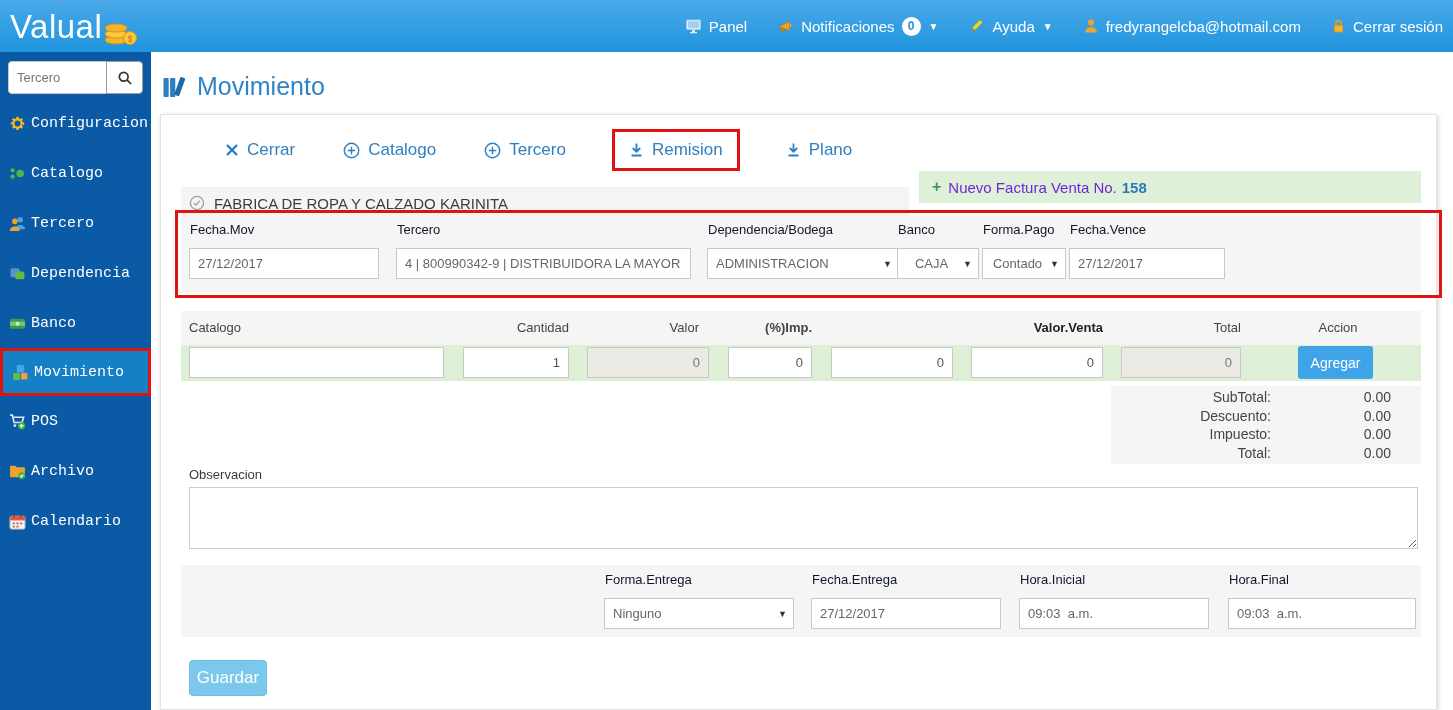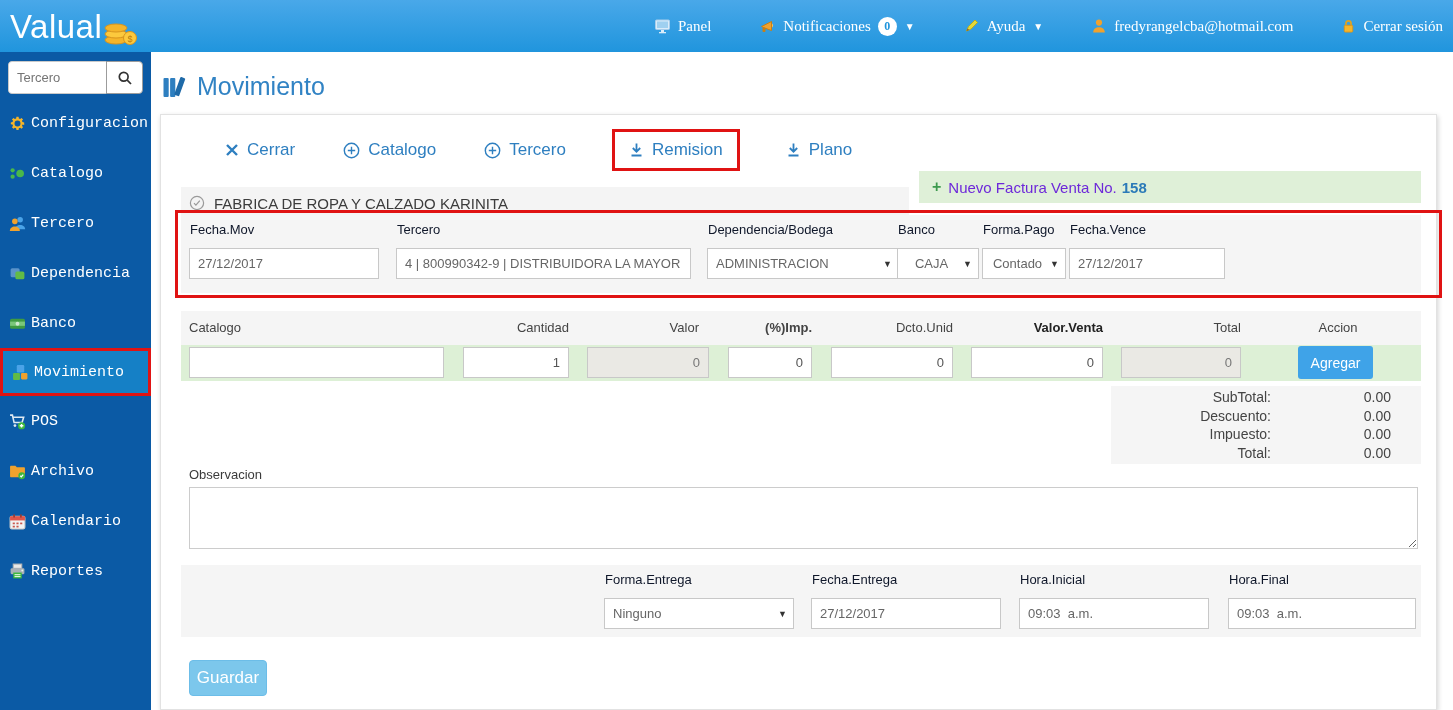--- a/index.html
+++ b/index.html
@@ -5,21 +5,21 @@
   * { box-sizing: border-box; margin: 0; padding: 0; }
   html,body { width:1453px; height:710px; overflow:hidden; }
   body { font-family:"Liberation Sans", sans-serif; background:#fff; position:relative; color:#444; }
 
   
   .topbar { position:absolute; left:0; top:0; width:1453px; height:52px;
             background:linear-gradient(#49a8e9,#2095dd); display:flex; align-items:center; z-index:20; }
   .logo-wrap { display:flex; align-items:flex-end; margin-left:10px; }
   .logo-text { color:#fff; font-size:33px; letter-spacing:.5px; line-height:1; }
   .logo-coins { margin-left:2px; margin-bottom:-2px; }
-  .topnav { margin-left:auto; display:flex; align-items:center; gap:48px; padding-right:10px;font-family:Liberation Serif, serif; }
+  .topnav { margin-left:auto; display:flex; align-items:center; gap:30px; padding-right:10px; }
   .topnav .nav-item { display:flex; align-items:center; gap:7px; color:#fff; font-size:15px; cursor:pointer; white-space:nowrap; }
   .badge { background:#fff; color:#2095dd; font-size:12px; font-weight:bold; min-width:19px; height:19px;
            border-radius:50%; display:inline-flex; align-items:center; justify-content:center; padding:0 3px; }
   .caret { font-size:10px; color:#fff; margin-left:1px; }
 
   
   .sidebar { position:absolute; left:0; top:52px; width:151px; height:658px; background:#0b5aa5; z-index:10; }
   .search-group { display:flex; margin:9px 8px 4px 8px; height:33px; border-radius:4px; overflow:hidden; }
   .search-input { flex:1; min-width:0; border:1px solid #c9c9c9; border-right:none; border-radius:4px 0 0 4px;
                   padding:0 8px; font-size:13px; color:#555; outline:none; font-family:inherit; }
@@ -271,33 +271,20 @@
               <rect x="3.5" y="9" width="2" height="1.6"></rect>
               <rect x="7" y="9" width="2" height="1.6"></rect>
               <rect x="10.5" y="9" width="2" height="1.6"></rect>
               <rect x="3.5" y="12" width="2" height="1.6"></rect>
               <rect x="7" y="12" width="2" height="1.6"></rect>
             </g>
           </svg>
       </span>
       <span>Calendario</span>
     </div>
-    <div class="menu-item">
-      <span class="micon">
-        <svg width="17" height="17" viewBox="0 0 16 16">
-            <rect x="4" y="1" width="8" height="4" fill="#e8e8e8" stroke="#b5b5b5"></rect>
-            <rect x="1.5" y="5" width="13" height="5.5" rx="1" fill="#aab1b8"></rect>
-            <circle cx="12.5" cy="7" r=".9" fill="#e8f5e8"></circle>
-            <rect x="4" y="9" width="8" height="5.5" fill="#3db83d"></rect>
-            <rect x="5.2" y="10.5" width="5.6" height="1" fill="#eafae8"></rect>
-            <rect x="5.2" y="12.3" width="5.6" height="1" fill="#eafae8"></rect>
-          </svg>
-      </span>
-      <span>Reportes</span>
-    </div>
   </div>
 </div>
 
 <div class="page-title">
   <span>
     <svg width="27" height="26" viewBox="0 0 26 26">
         <rect x="2" y="4" width="5.2" height="19" rx="1" fill="#2e7fc0"></rect>
         <rect x="8.6" y="4" width="5.2" height="19" rx="1" fill="#2e7fc0"></rect>
         <rect x="15.5" y="3" width="5.2" height="19" rx="1" fill="#1f6aa8" transform="rotate(20 18 13)"></rect>
       </svg>
@@ -405,21 +392,20 @@
       <span class="flabel">Fecha.Vence</span>
       <input class="finput" value="27/12/2017" style="">
     </div>
   </div>
 
   <div class="thead">
     <span class="th left" style="left:8px;    width:255px;">Catalogo</span>
     <span class="th" style="left:282px;  width:106px;">Cantidad</span>
     <span class="th" style="left:396px;  width:122px;">Valor</span>
     <span class="th" style="left:547px;  width:84px;font-weight:bold;">(%)Imp.</span>
-    <span class="th" style="left:650px;  width:122px;">Dcto.Unid</span>
     <span class="th strong" style="left:790px;  width:132px;">Valor.Venta</span>
     <span class="th" style="left:940px;  width:120px;">Total</span>
     <span class="th center" style="left:1117px; width:80px;">Accion</span>
   </div>
 
   <div class="trow">
     <input class="cinput left" style="left: 8px; width: 255px;">
     <input class="cinput" style="left: 282px; width: 106px;" value="1">
     <input class="cinput" style="left: 406px; width: 122px;" disabled="" value="0">
     <input class="cinput" style="left: 547px; width: 84px;" value="0">

